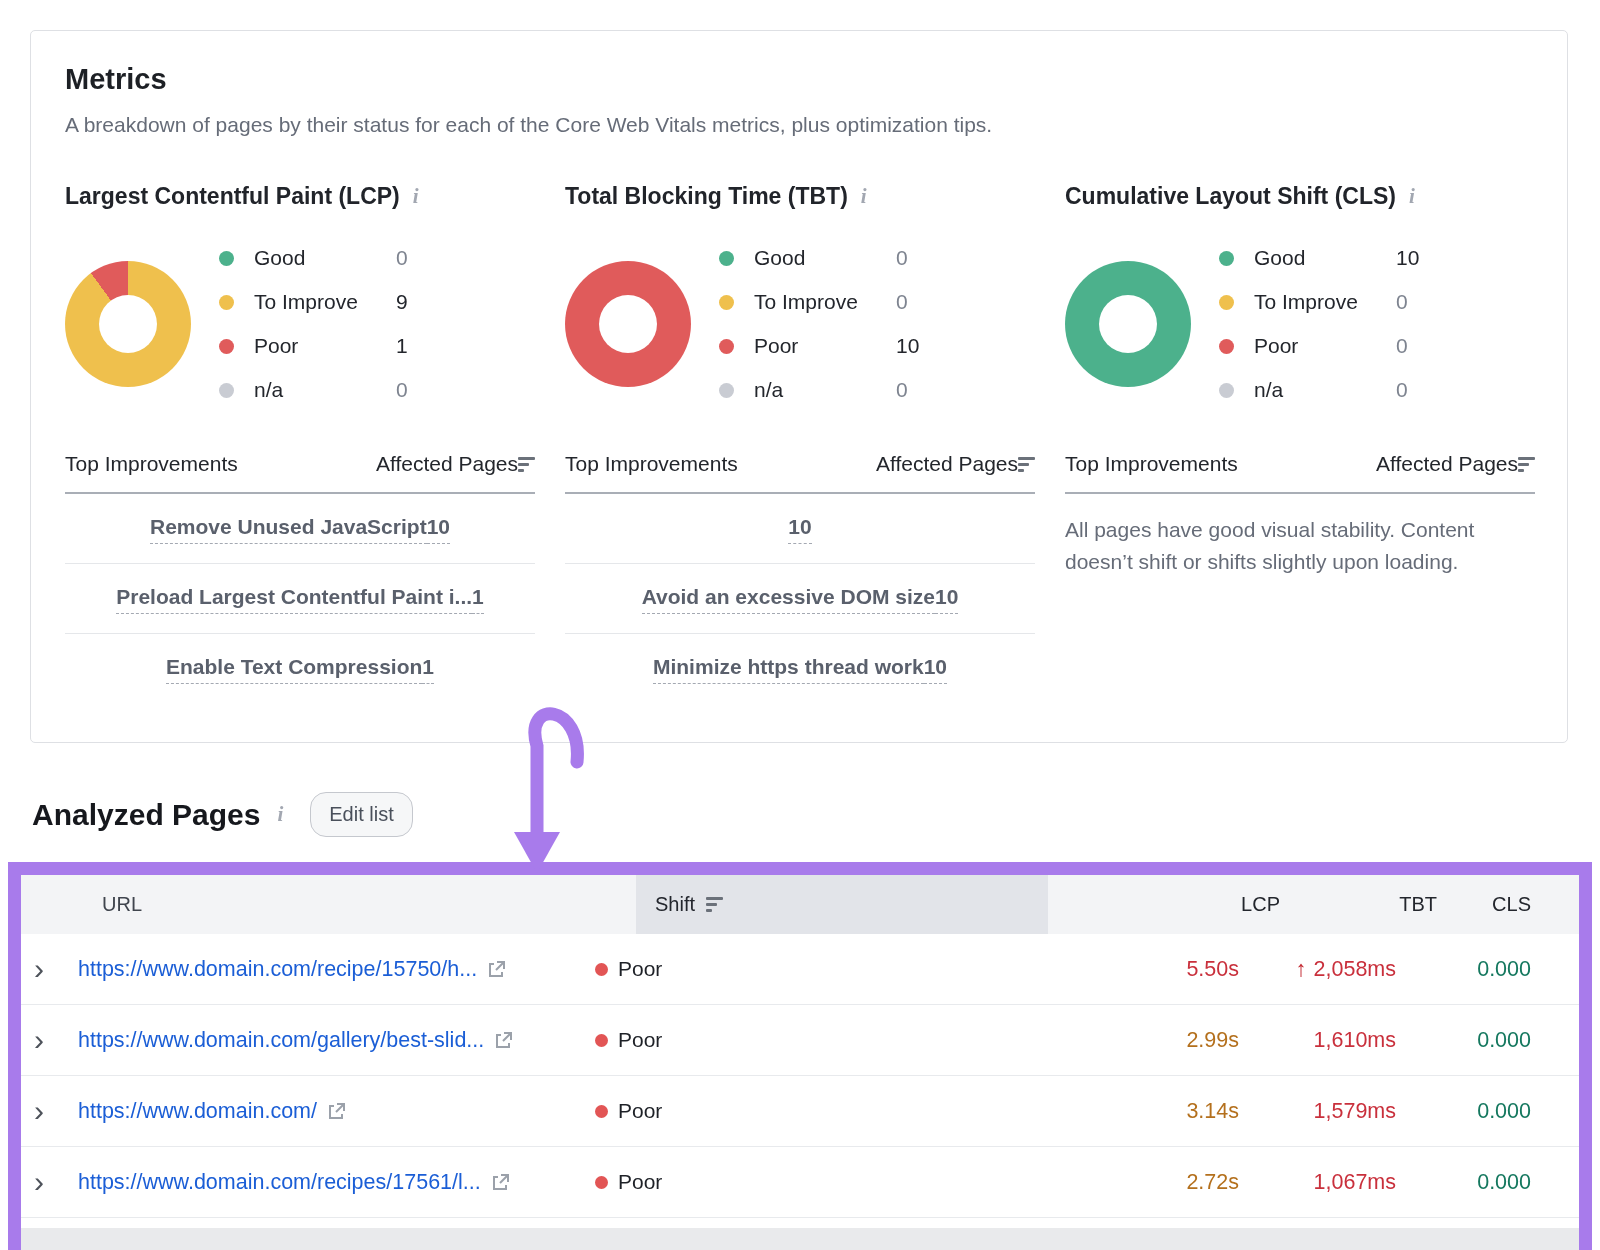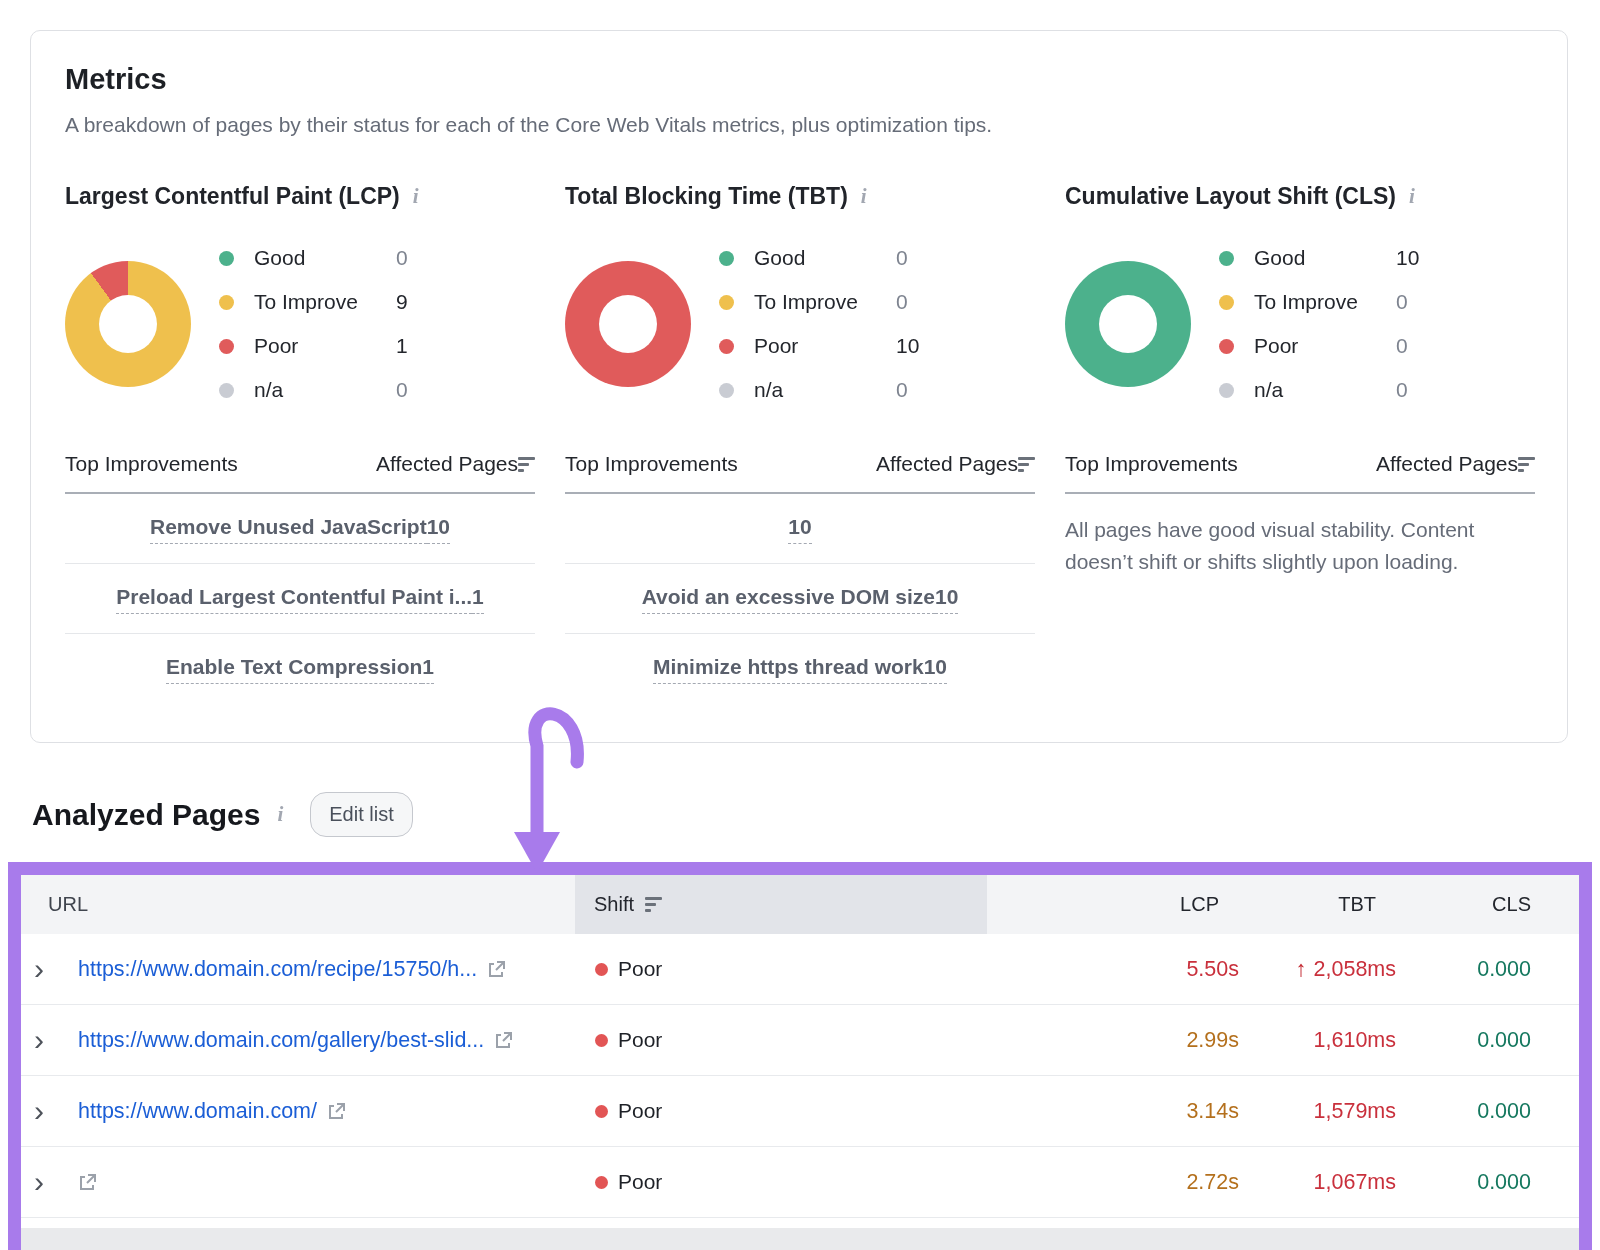--- a/index.html
+++ b/index.html
@@ -1,21 +1,21 @@
 <!DOCTYPE html>
 <html><head>
 <meta charset="utf-8">
 <style>
   * { margin:0; padding:0; box-sizing:border-box; }
   html,body { width:1600px; height:1250px; background:#fff; overflow:hidden;
               font-family:"Liberation Sans","DejaVu Sans",sans-serif; position:relative; }
 
   
   .card { position:absolute; left:30px; top:30px; width:1538px; height:713px;
-          border:1px solid #DEE0E4; border-radius:10px; background:#fff; padding:32px 34px; }
+          border:1px solid #DEE0E4; border-radius:5px; background:#fff; padding:32px 34px; }
   .card-title { font-size:29px; font-weight:700; color:#1D2025; }
   .card-desc  { font-size:21px; color:#666C78; margin-top:17px; }
 
   .metrics-grid { display:grid; grid-template-columns:470px 470px 470px; column-gap:30px; margin-top:46px; }
 
   .metric-head { display:flex; align-items:center; gap:13px; }
   .metric-head h3 { font-size:23px; font-weight:700; color:#21242A; }
   .info-i { font-family:"Liberation Serif",serif; font-style:italic; font-weight:700;
             font-size:21px; color:#A2A7B1; cursor:pointer; }
 
@@ -53,21 +53,21 @@
               font-family:inherit; cursor:pointer; }
 
   
   .arrow-svg { position:absolute; left:488px; top:694px; z-index:5; }
 
   
   .pages-table { position:absolute; left:8px; top:862px; width:1584px; height:388px;
                  border:13px solid #A87BEB; border-bottom:none; background:#fff; }
   .thead { display:flex; height:59px; background:#F3F4F6; font-size:20px; color:#40454E; }
   .th { display:flex; align-items:center; }
-  .th-url    { width:554px; padding-left:27px; }
+  .th-url    { width:615px; padding-left:81px; }
   .th-status { width:412px; background:#E2E4E9; padding-left:19px; color:#23262D; gap:11px; }
   .th-lcp    { width:246px; justify-content:flex-end; padding-right:14px; color:#23262D; }
   .th-tbt    { width:157px; justify-content:flex-end; padding-right:14px; color:#23262D;text-align:right; }
   .th-cls    { flex:1; justify-content:flex-end; padding-right:48px; color:#23262D; }
 
   .trow { display:flex; height:71px; align-items:center; border-bottom:1px solid #E8EAED; background:#fff; }
   .td { display:flex; align-items:center; }
   .td-chev   { width:57px; padding-left:13px; }
   .chev { font-size:30px; color:#4E535B; line-height:1; cursor:pointer; font-weight:500; }
   .td-url    { width:517px; gap:10px; }
@@ -353,20 +353,21 @@
     <div class="td td-lcp val v-orange">3.14s</div>
     <div class="td td-tbt val v-red">1,579ms</div>
     <div class="td td-cls val v-green">0.000</div>
   </div>
 
   <div class="trow">
     <div class="td td-chev">
         <span class="chev">›</span>
       </div>
     <div class="td td-url">
+      <a>https://www.domain.com/recipes/17561/l...</a>
       <svg class="ext-icon" width="19" height="19" viewBox="0 0 19 19">
           <path d="M7 4 H3 V16 H15 V12" fill="none" stroke="#9BA1AA" stroke-width="2"></path>
           <path d="M10 2 H17 V9 M17 2 L9 10" fill="none" stroke="#9BA1AA" stroke-width="2"></path>
         </svg>
     </div>
     <div class="td td-status">
         <span class="sdot"></span>
         <span>Poor</span>
       </div>
     <div class="td td-lcp val v-orange">2.72s</div>

